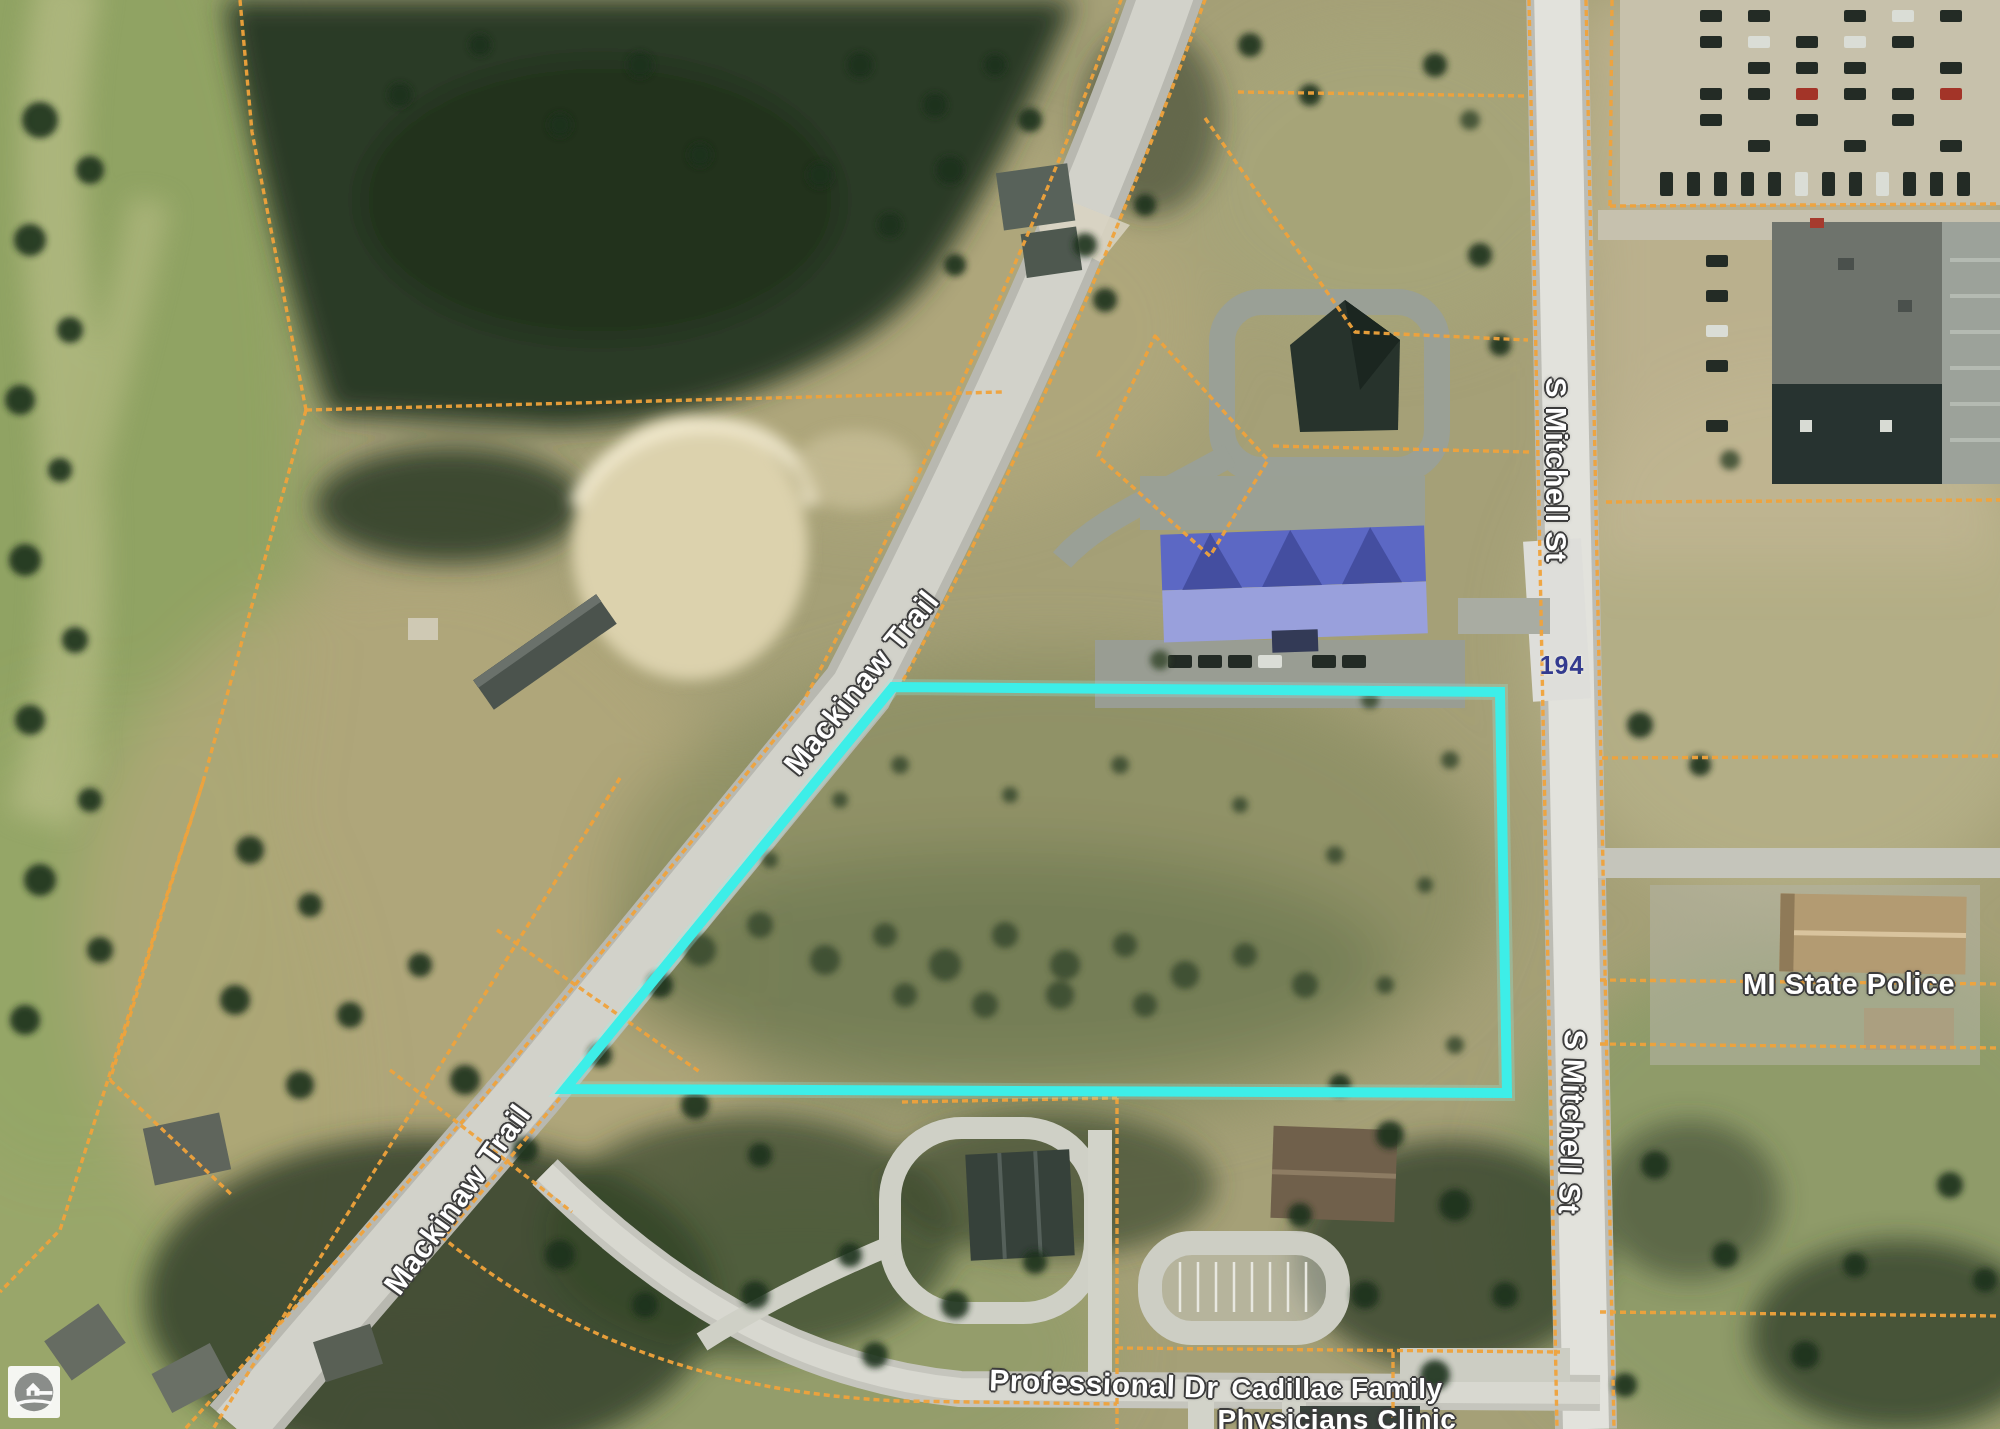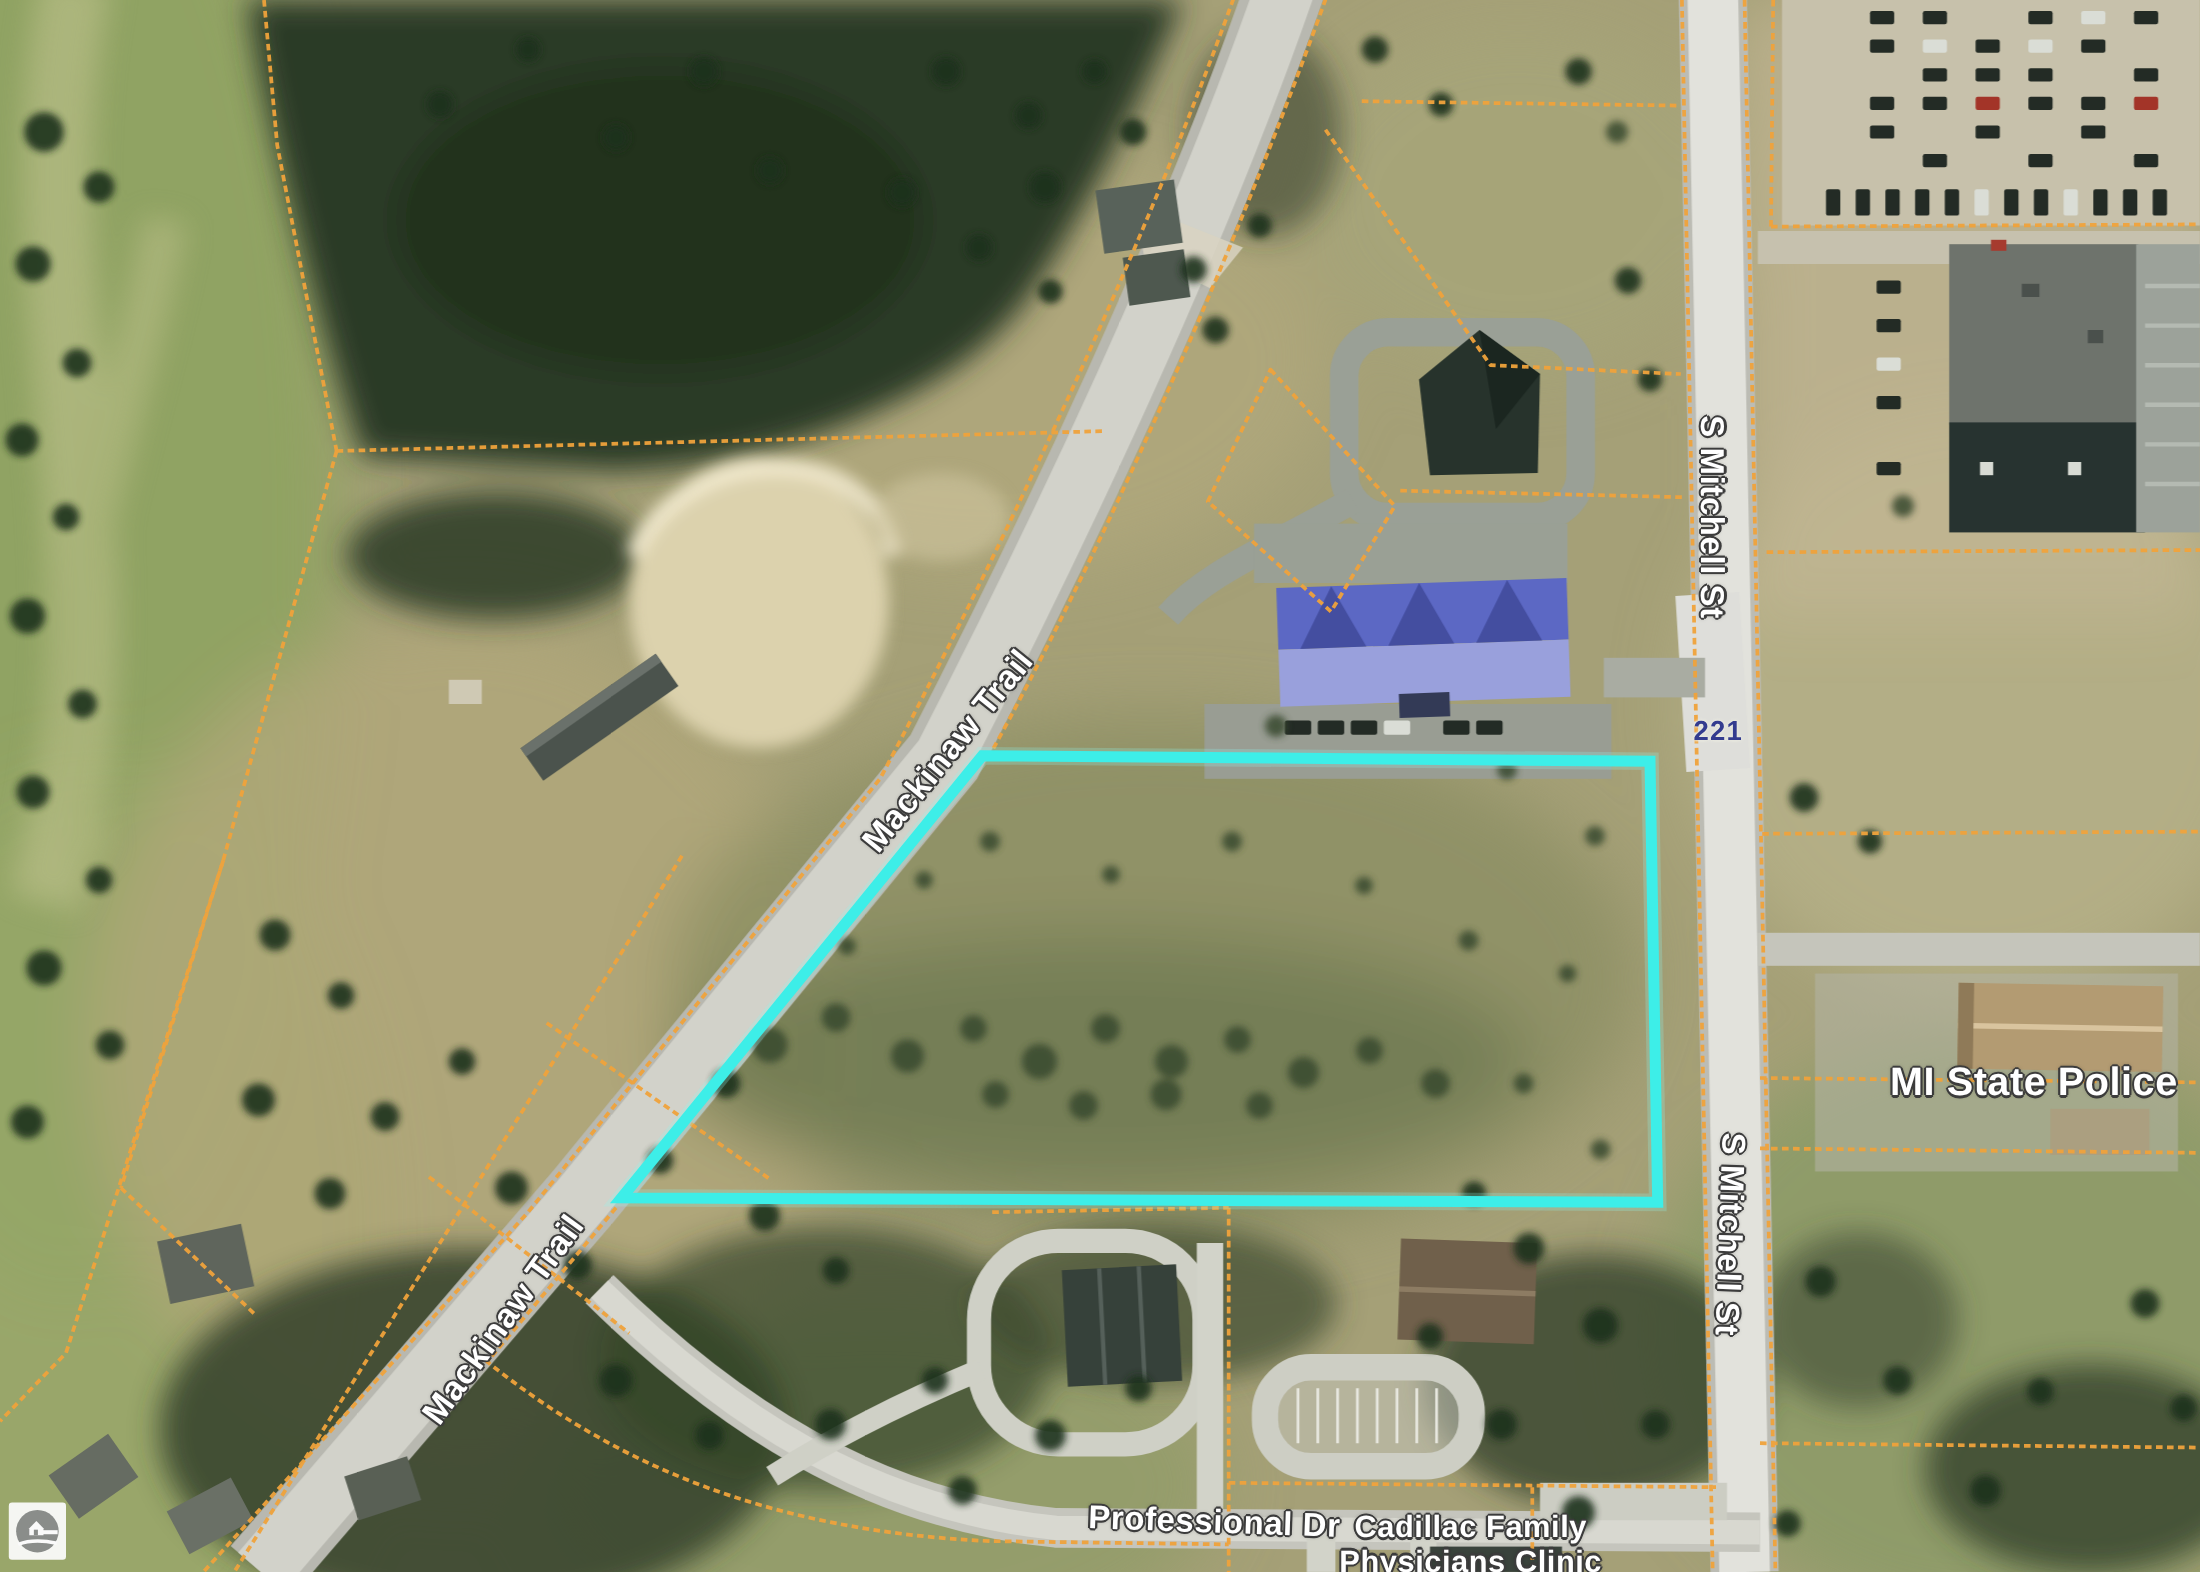--- a/index.html
+++ b/index.html
@@ -377,18 +377,18 @@
     <polygon points="17,22 24,15 31,22 31,29 17,29" fill="#fafafa"></polygon>
     <rect x="21.5" y="23.5" width="4" height="5.5" fill="#8a8d8a"></rect>
     <rect x="30" y="24" width="15" height="4" fill="#fafafa"></rect>
     <path d="M6,38 Q22,32 44,37" stroke="#fafafa" stroke-width="3.5" fill="none"></path>
   </svg>
 </div>
 <div class="map-label road" style="left: 862px; top: 683px; font-size: 31px; transform: translate(-50%, -50%) rotate(-51deg);">Mackinaw Trail</div>
     <div class="map-label road" style="left: 458px; top: 1200px; font-size: 31px; transform: translate(-50%, -50%) rotate(-54deg);">Mackinaw Trail</div>
     <div class="map-label road" style="left: 1556px; top: 470px; font-size: 30px; transform: translate(-50%, -50%) rotate(90deg);">S Mitchell St</div>
     <div class="map-label road" style="left: 1572px; top: 1122px; font-size: 30px; transform: translate(-50%, -50%) rotate(92deg);">S Mitchell St</div>
-    <div class="map-label route" style="left: 1562px; top: 665px; font-size: 25px; transform: translate(-50%, -50%) rotate(0deg); color: rgb(51, 59, 143);">221</div>
-    <div class="map-label poi" style="left: 1849px; top: 984px; font-size: 36px; transform: translate(-50%, -50%) rotate(0deg);">MI State Police</div>
+    <div class="map-label route" style="left: 1562px; top: 665px; font-size: 25px; transform: translate(-50%, -50%) rotate(0deg); color: rgb(51, 59, 143);">194</div>
+    <div class="map-label poi" style="left: 1849px; top: 984px; font-size: 29px; transform: translate(-50%, -50%) rotate(0deg);">MI State Police</div>
     <div class="map-label road" style="left: 1104px; top: 1384px; font-size: 30px; transform: translate(-50%, -50%) rotate(2deg);">Professional Dr</div>
     <div class="map-label poi" style="left: 1337px; top: 1404px; font-size: 28px; transform: translate(-50%, -50%) rotate(0deg);">Cadillac Family
 Physicians Clinic</div>
   </div>
 
 </body></html>

